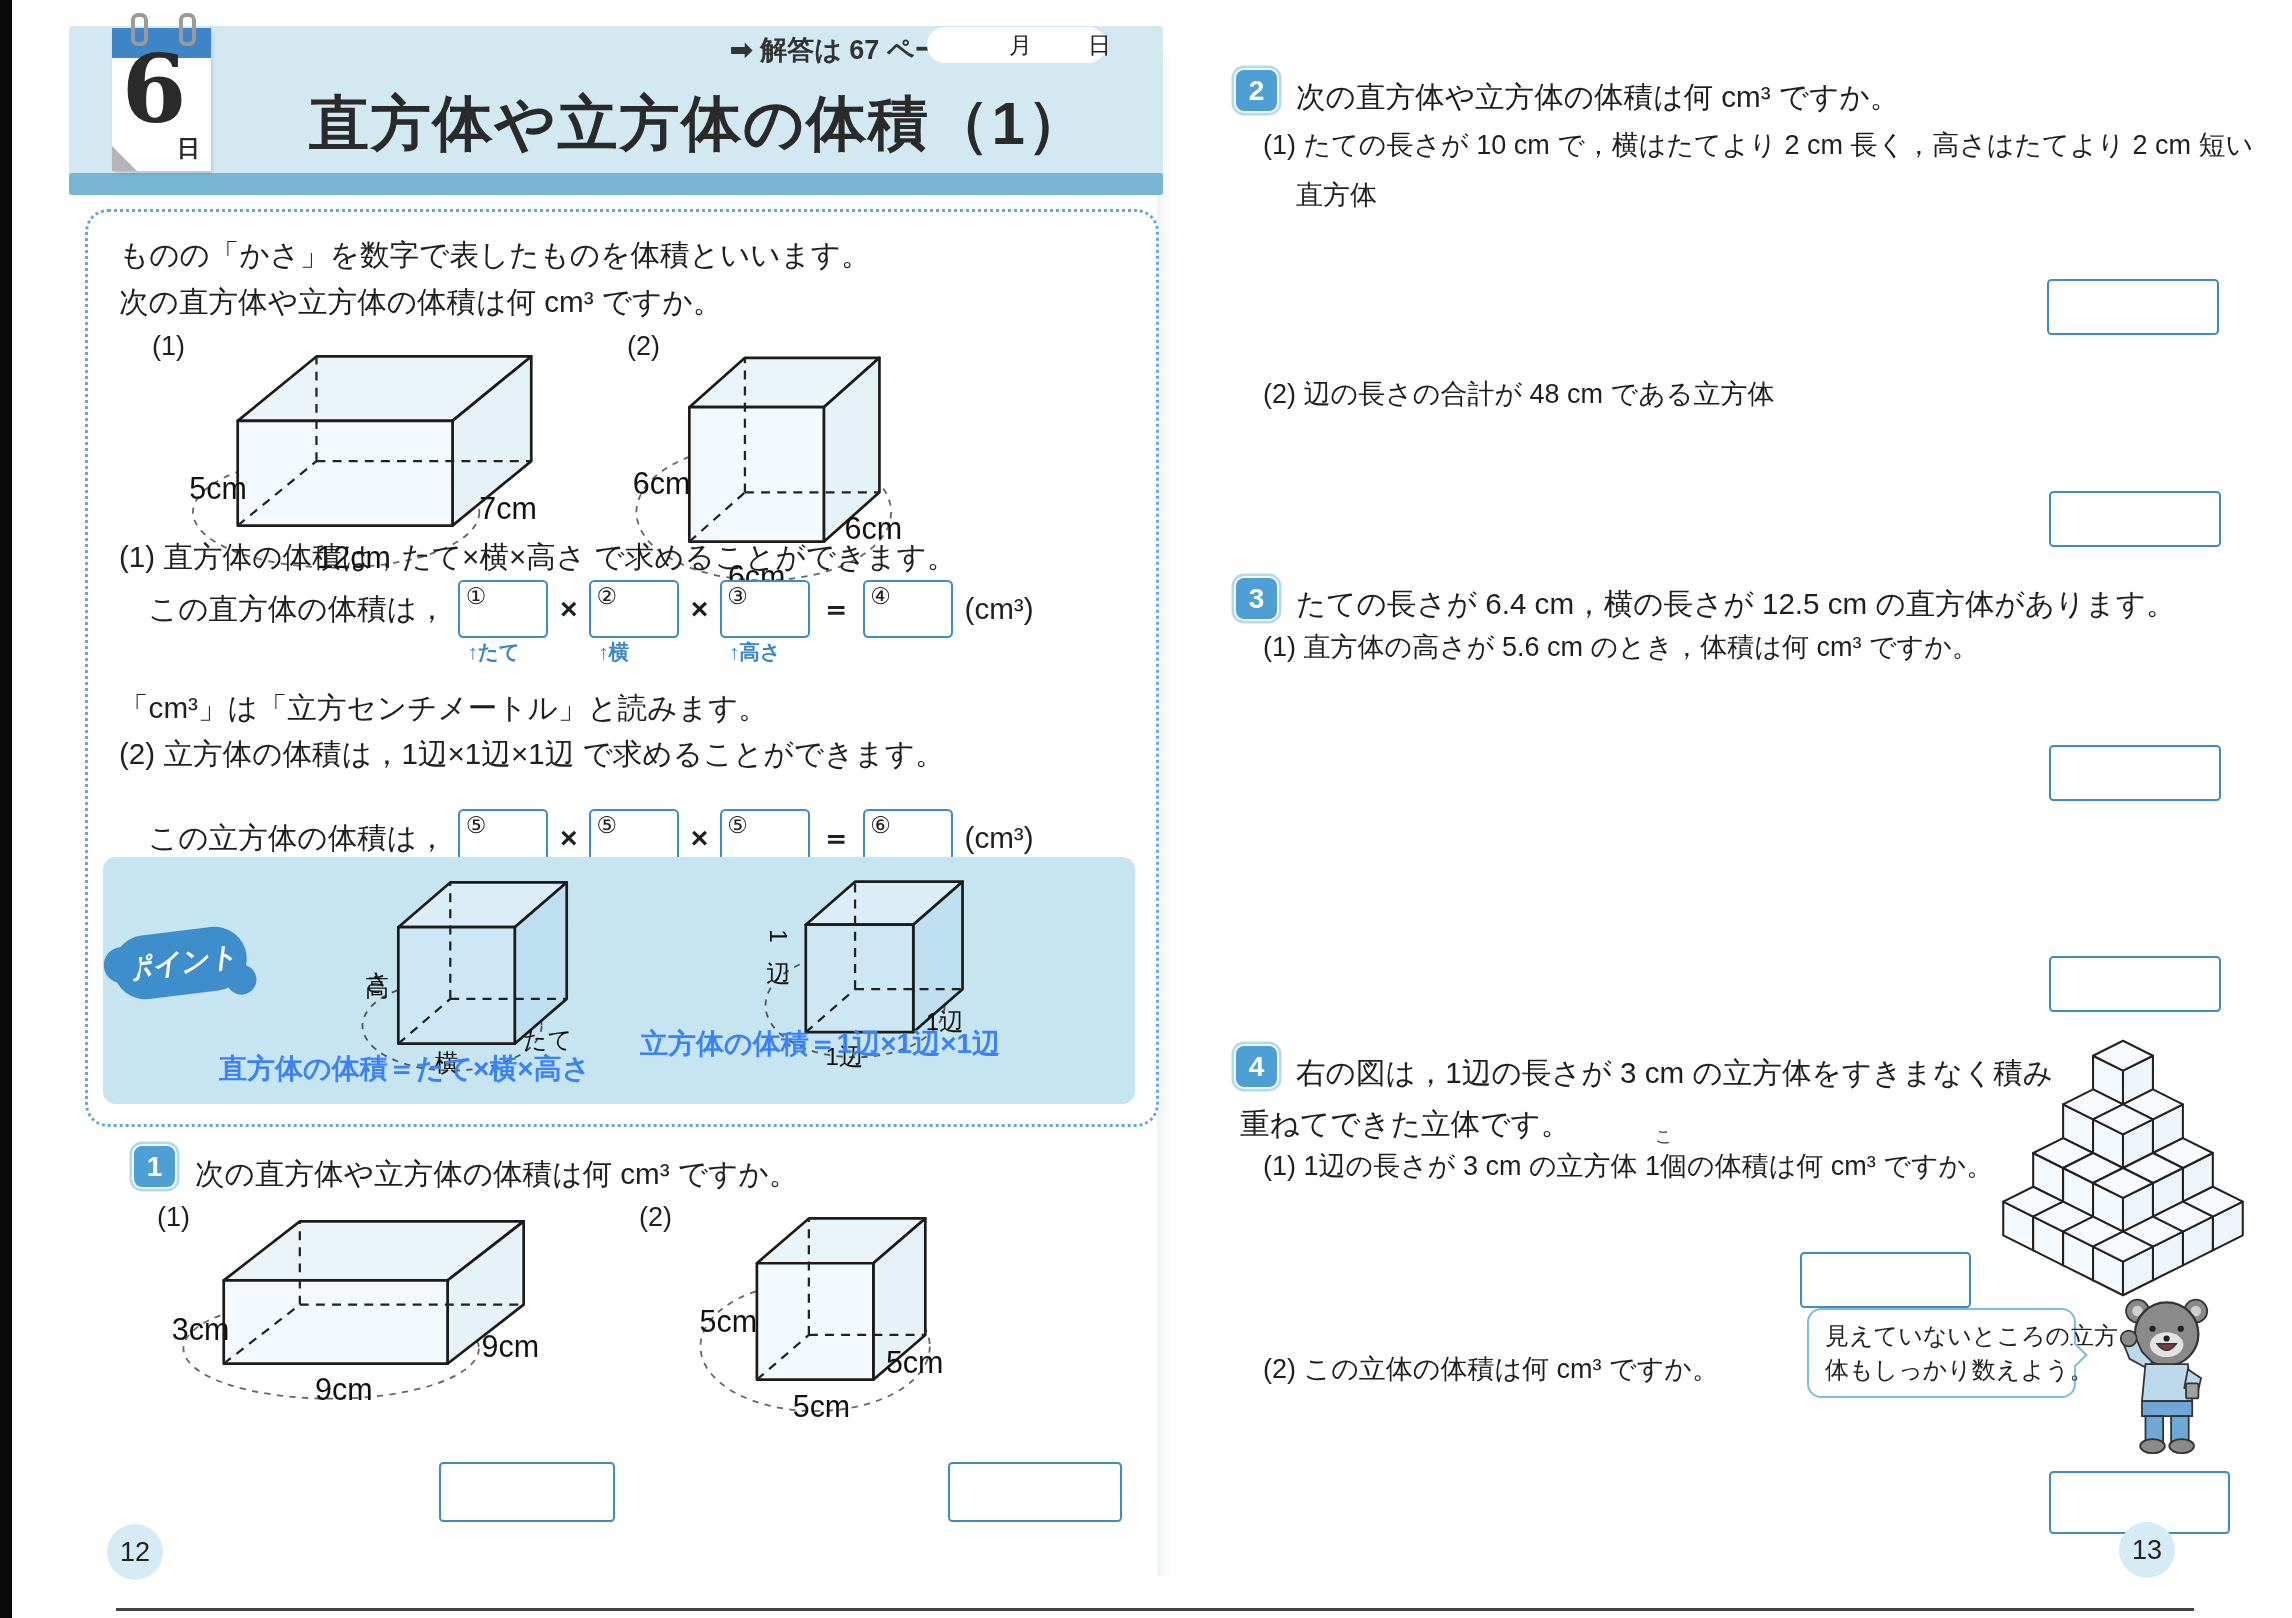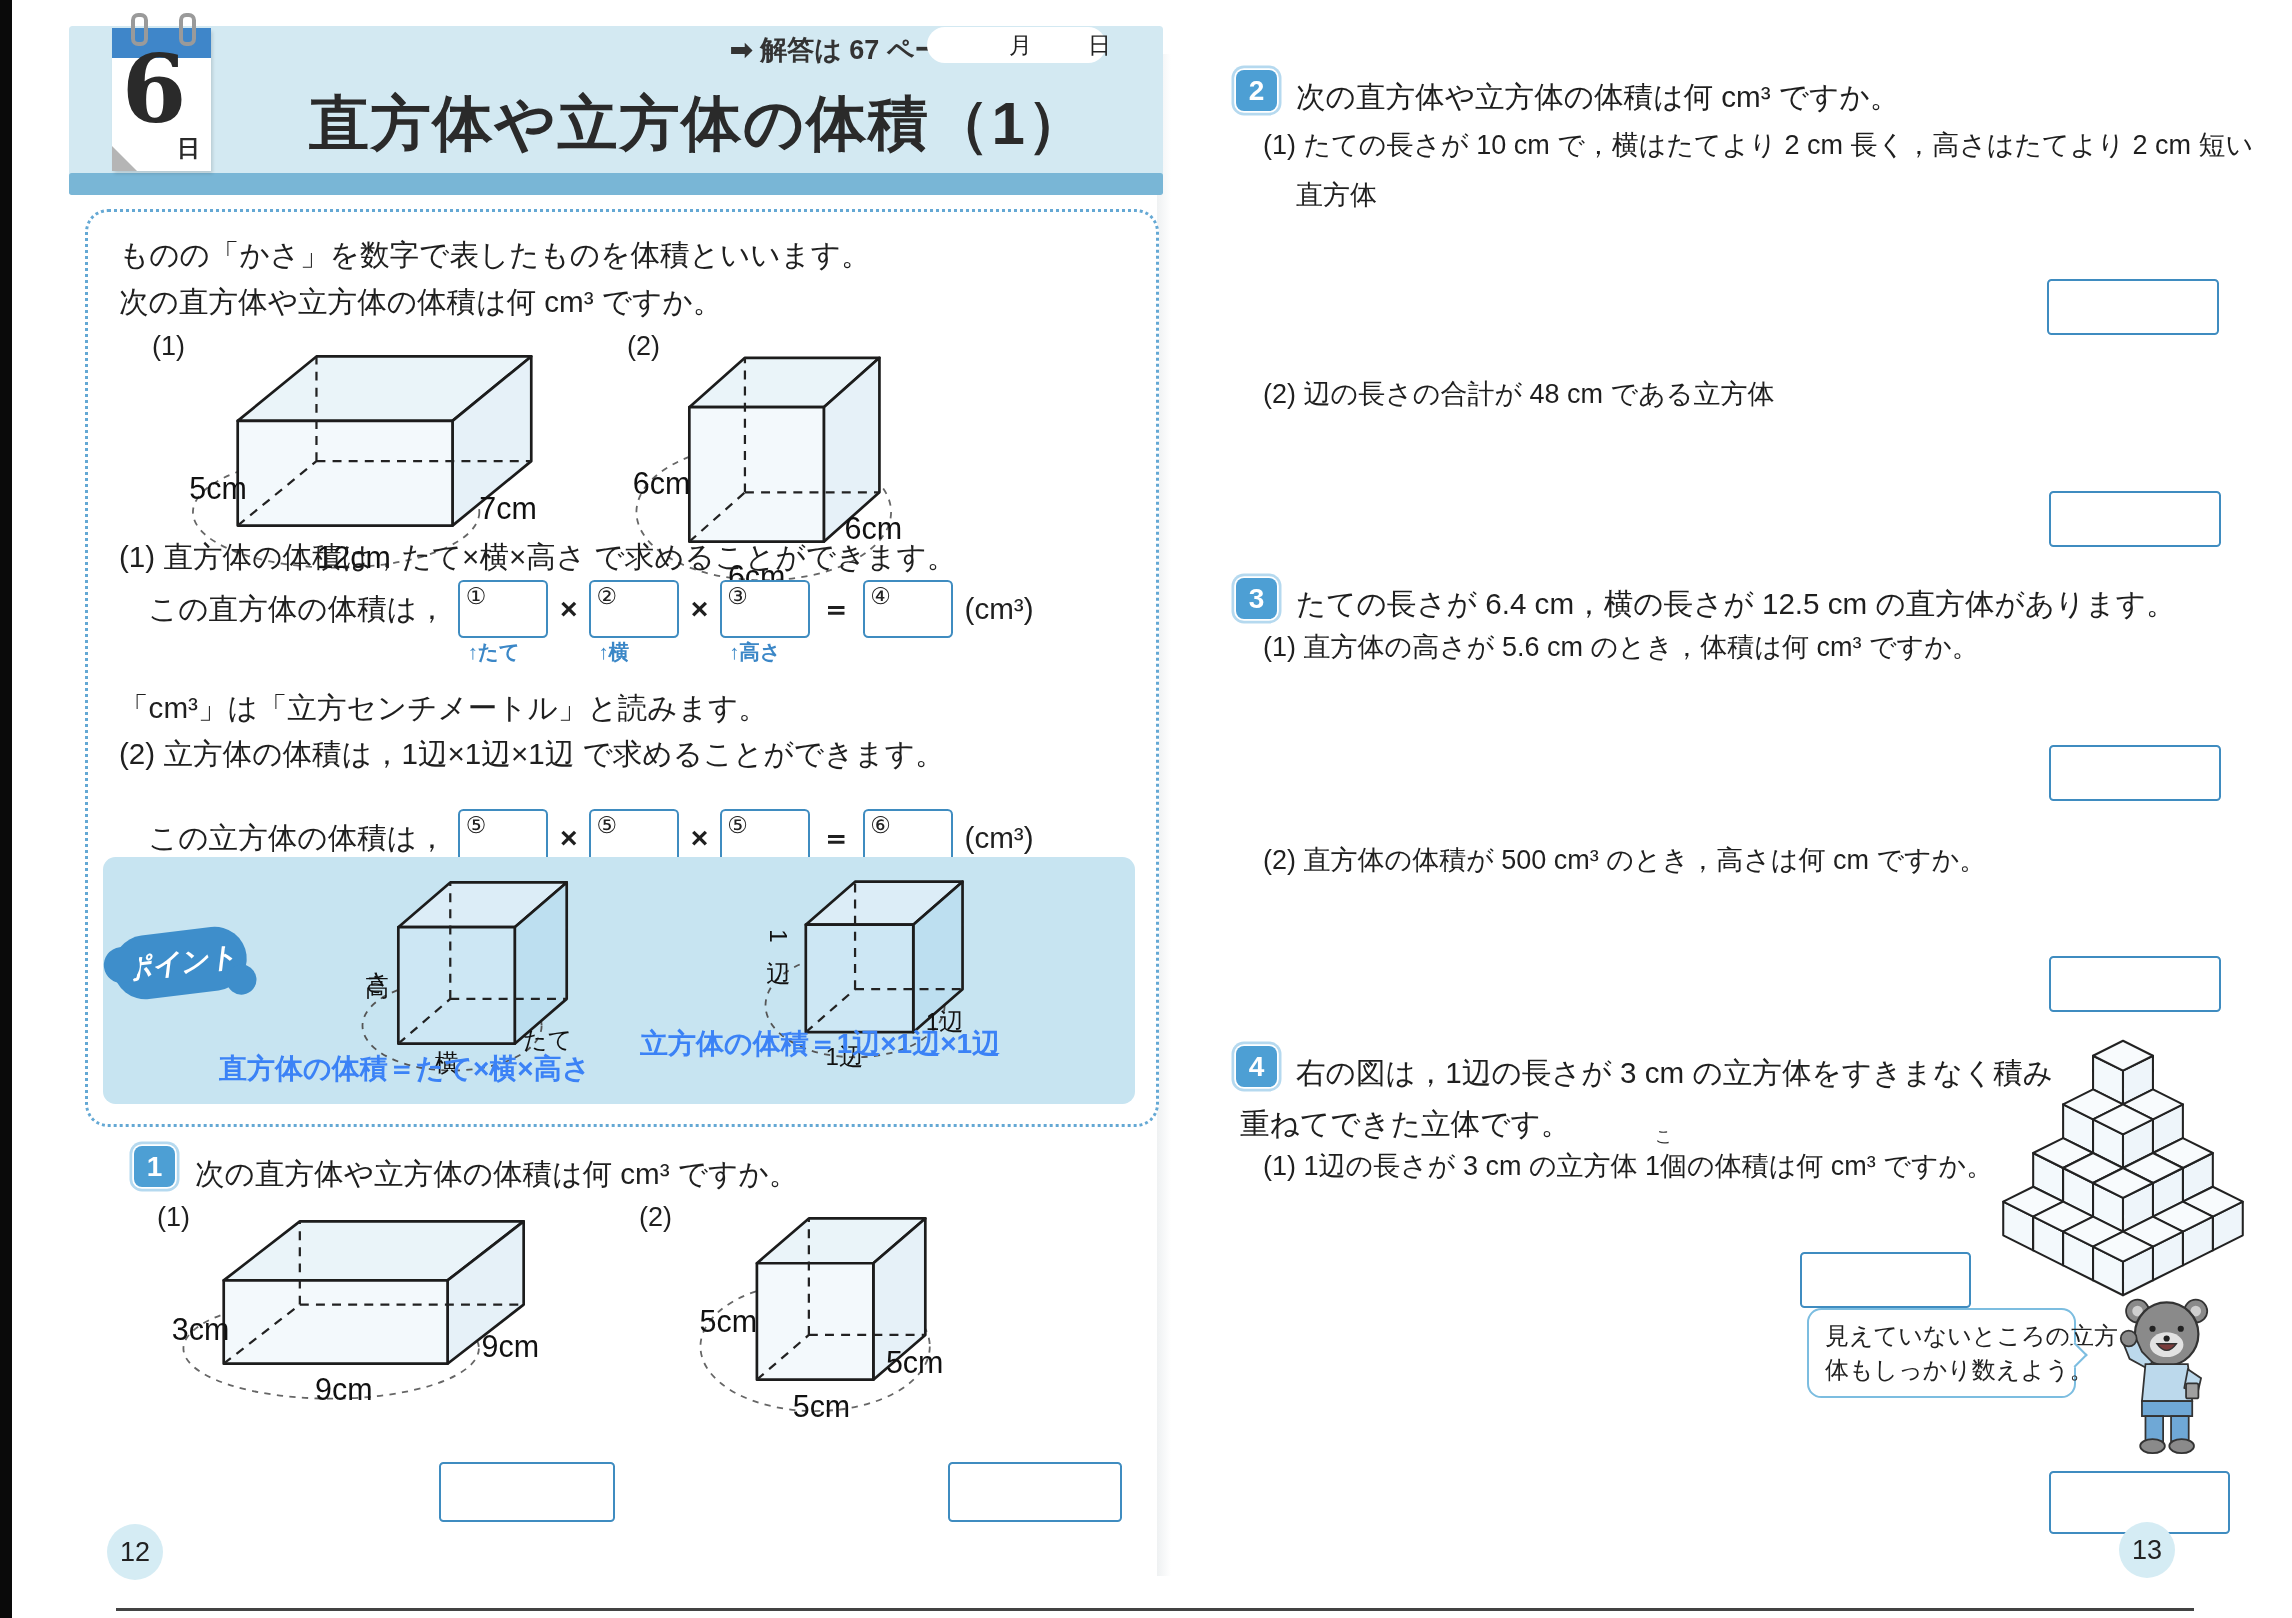--- a/index.html
+++ b/index.html
@@ -245,21 +245,20 @@
   <div class="txt t30" style="left:1263px;top:127px;">(1) たての長さが 10 cm で，横はたてより 2 cm 長く，高さはたてより 2 cm 短い</div>
   <div class="txt t30" style="left:1296px;top:177px;">直方体</div>
   <div class="abox" style="left:2047px;top:279px;width:168px;height:52px;"></div>
   <div class="txt t30" style="left:1263px;top:376px;">(2) 辺の長さの合計が 48 cm である立方体</div>
   <div class="abox" style="left:2049px;top:491px;width:168px;height:52px;"></div>
 
   <div class="qbadge" style="left:1236px;top:578px;">3</div>
   <div class="txt t33" style="left:1296px;top:584px;">たての長さが 6.4 cm，横の長さが 12.5 cm の直方体があります。</div>
   <div class="txt t30" style="left:1263px;top:629px;">(1) 直方体の高さが 5.6 cm のとき，体積は何 cm³ ですか。</div>
   <div class="abox" style="left:2049px;top:745px;width:168px;height:52px;"></div>
-  <div class="txt t30" style="left:1263px;top:842px;">(2) 直方体の体積が 500 cm³ のとき，高さは何 cm ですか。</div>
   <div class="abox" style="left:2049px;top:956px;width:168px;height:52px;"></div>
 
   <div class="qbadge" style="left:1236px;top:1046px;">4</div>
   <div class="txt t33" style="left:1296px;top:1053px;">右の図は，1辺の長さが 3 cm の立方体をすきまなく積み</div>
   <div class="txt t33" style="left:1240px;top:1104px;">重ねてできた立体です。</div>
   <div class="txt furigana" style="left:1655px;top:1125px;">こ</div>
   <div class="txt t30" style="left:1263px;top:1148px;">(1) 1辺の長さが 3 cm の立方体 1個の体積は何 cm³ ですか。</div>
 
   <svg class="abs" style="left:1995px;top:1037px;" width="256" height="262" viewBox="-134 -180 268 280">
     <defs>
@@ -295,20 +294,21 @@
     <use href="#isocube" x="64" y="64"></use>
       <use href="#isocube" x="0" y="64"></use>
       <use href="#isocube" x="0" y="28"></use>
       <use href="#isocube" x="-64" y="64"></use>
     <use href="#isocube" x="32" y="80"></use>
       <use href="#isocube" x="-32" y="80"></use>
     <use href="#isocube" x="0" y="96"></use>
   </svg>
 
   <div class="abox" style="left:1800px;top:1252px;width:167px;height:52px;"></div>
+  <div class="txt t30" style="left:1263px;top:1351px;">(2) この立体の体積は何 cm³ ですか。</div>
 
   <div class="abs bubble">
     <div>見えていないところの立方</div>
     <div>体もしっかり数えよう。</div>
   </div>
 
   <svg class="abs" style="left:2089px;top:1286px;" width="150" height="172" viewBox="0 0 170 190">
     <circle cx="55" cy="26" r="13" fill="#8a8a8a" stroke="#333" stroke-width="2"></circle>
     <circle cx="121" cy="26" r="13" fill="#8a8a8a" stroke="#333" stroke-width="2"></circle>
     <circle cx="55" cy="26" r="6" fill="#cfcfcf"></circle>

